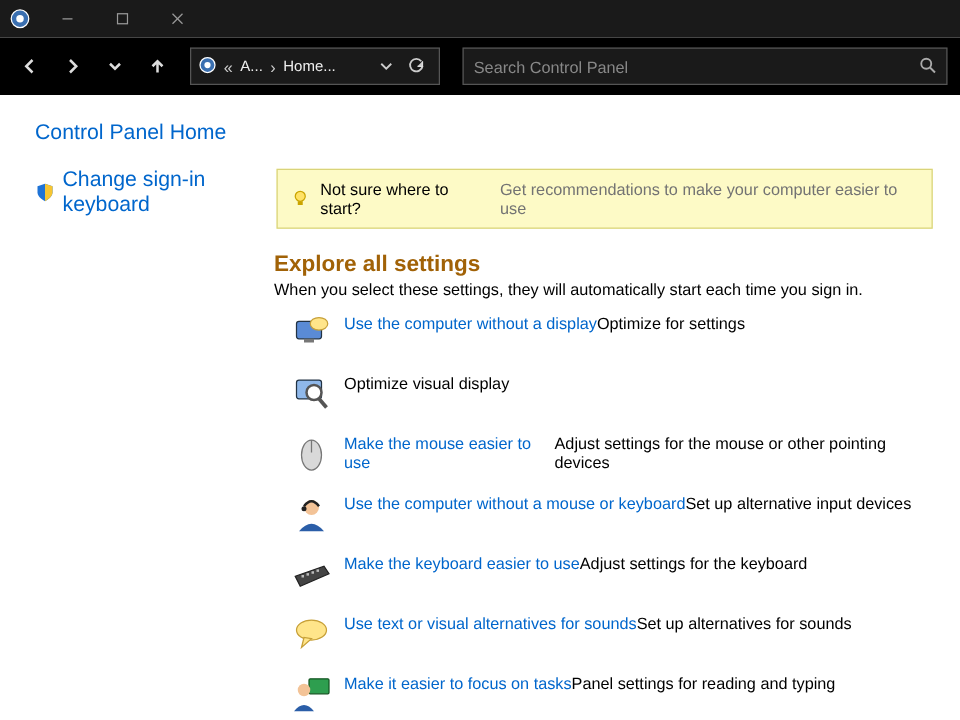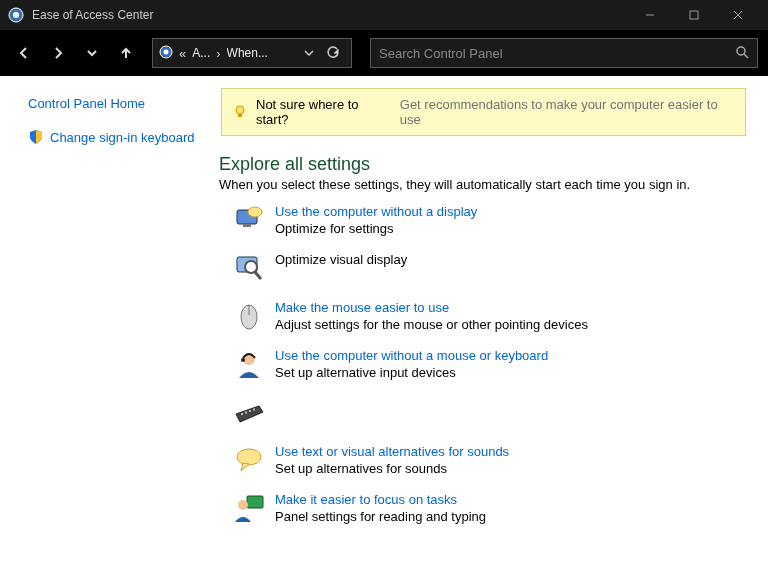--- a/index.html
+++ b/index.html
@@ -17,50 +17,49 @@
   .bc-text { font-size:12px; color:#eee; white-space:nowrap; overflow:hidden; text-overflow:ellipsis; }
   .bc-sep { color:#ccc; }
   .bc-drop { position:absolute; right:28px; }
   .bc-refresh { position:absolute; right:4px; }
   .search-box { flex:1; margin-left:12px; height:30px; background:#1a1a1a; border:1px solid #555; display:flex; align-items:center; padding:0 8px;gap:24px; }
   .search-box input { flex:1; background:transparent; border:none; outline:none; color:#ccc; font-size:13px; }
   .search-box input::placeholder { color:#888; }
   
   .content { flex:1; display:flex; overflow:hidden; }
   .sidebar { width:215px; padding:20px 14px 14px 28px; }
-  .side-link { color:#0066cc; font-size:13px; margin-bottom:18px; cursor:pointer; display:flex; align-items:center; }
+  .side-link { color:#0066cc; font-size:17px; margin-bottom:18px; cursor:pointer; display:flex; align-items:center; }
   .side-link .shield { margin-right:6px; width:16px; height:16px; }
   .main { flex:1; padding:12px 22px 0 0; overflow-y:auto; position:relative; }
-  .hint-banner { border:1px solid #d9d47a; background:#fdfac6; padding:8px 10px; display:flex; align-items:center; gap:8px; margin-bottom:18px; margin-left:6px; }
+  .hint-banner { border:1px solid #d9d47a; background:#fdfac6; padding:8px 10px; display:flex; align-items:center; gap:8px; margin-bottom:18px; margin-left:6px;margin-top:47px; }
   .hint-banner .bulb { width:16px; height:16px; flex-shrink:0; }
   .hint-text { font-size:13px; }
   .hint-link { color:#737373; font-size:13px; cursor:pointer; }
-  h2.section-title { color:#14532d; font-weight:400; font-size:18px; margin:4px 0 2px 4px; }
+  h2.section-title { color:#a16207; font-weight:700; font-size:18px; margin:4px 0 2px 4px; }
   .section-sub { font-size:13px; margin:0 0 12px 4px; }
   .settings-list { margin-left:18px; }
   .setting { display:flex; margin-bottom:16px; }
   .setting .icon { width:32px; height:32px; margin-right:10px; flex-shrink:0; }
-  .setting .texts { display:flex; flex-direction:column; }
+  .setting .texts { display:flex; flex-direction:row; }
   .setting .link { color:#0066cc; font-size:13px; cursor:pointer; margin-bottom:2px; }
   .setting .desc { font-size:13px; }
   
   .main::-webkit-scrollbar { width:14px; }
   .main::-webkit-scrollbar-thumb { background:#c0c0c0; }
 </style>
 </head>
 <body>
 
 <div class="titlebar">
   <span class="app-icon">
     <svg viewBox="0 0 16 16" width="16" height="16">
         <circle cx="8" cy="8" r="7" fill="#3a6fb0" stroke="#fff" stroke-width="1"></circle>
         <circle cx="8" cy="8" r="3" fill="#fff"></circle>
       </svg>
   </span>
-  <div class="title">Ease of Access Center</div>
   <div class="win-btn">
       <svg width="10" height="10">
         <line x1="1" y1="5" x2="9" y2="5" stroke="#999" stroke-width="1"></line>
       </svg>
     </div>
   <div class="win-btn">
       <svg width="10" height="10">
         <rect x="1" y="1" width="8" height="8" fill="none" stroke="#999" stroke-width="1"></rect>
       </svg>
     </div>
@@ -95,21 +94,21 @@
     </div>
 
   <div class="breadcrumb-box">
     <span><svg viewBox="0 0 14 14" width="14" height="14">
           <circle cx="7" cy="7" r="6" fill="#3a6fb0" stroke="#fff" stroke-width="1"></circle>
           <circle cx="7" cy="7" r="2.5" fill="#fff"></circle>
         </svg></span>
     <span class="bc-sep">«</span>
     <span class="bc-text">A...</span>
     <span class="bc-sep">›</span>
-    <span class="bc-text">When...</span>
+    <span class="bc-text">Home...</span>
     <span class="nav-btn bc-drop">
         <svg width="10" height="10" viewBox="0 0 10 10">
           <path d="M1 3 L5 7 L9 3" stroke="#ccc" stroke-width="1.5" fill="none"></path>
         </svg>
       </span>
     <span class="nav-btn bc-refresh">
         <svg width="14" height="14" viewBox="0 0 14 14" fill="none">
           <path d="M11 3 A5 5 0 1 0 12 7" stroke="#ccc" stroke-width="1.5"></path>
           <path d="M12 3 L12 7 L8 7" fill="#ccc"></path>
         </svg>
@@ -217,20 +216,24 @@
           <svg viewBox="0 0 32 32" width="32" height="32">
               <path d="M3 18 L26 10 L30 16 L7 26 Z" fill="#444" stroke="#222"></path>
               <g fill="#bbb">
                 <rect x="8" y="17" width="2" height="2"></rect>
                 <rect x="12" y="15.5" width="2" height="2"></rect>
                 <rect x="16" y="14" width="2" height="2"></rect>
                 <rect x="20" y="12.5" width="2" height="2"></rect>
               </g>
             </svg>
         </span>
+        <div class="texts">
+          <span class="link">Make the keyboard easier to use</span>
+          <span class="desc">Adjust settings for the keyboard</span>
+        </div>
       </div>
 
       <div class="setting">
         <span class="icon">
           <svg viewBox="0 0 32 32" width="32" height="32">
               <ellipse cx="16" cy="13" rx="12" ry="8" fill="#ffe58a" stroke="#c7a038"></ellipse>
               <path d="M10 19 L8 27 L16 20 Z" fill="#ffe58a" stroke="#c7a038"></path>
             </svg>
         </span>
         <div class="texts">

